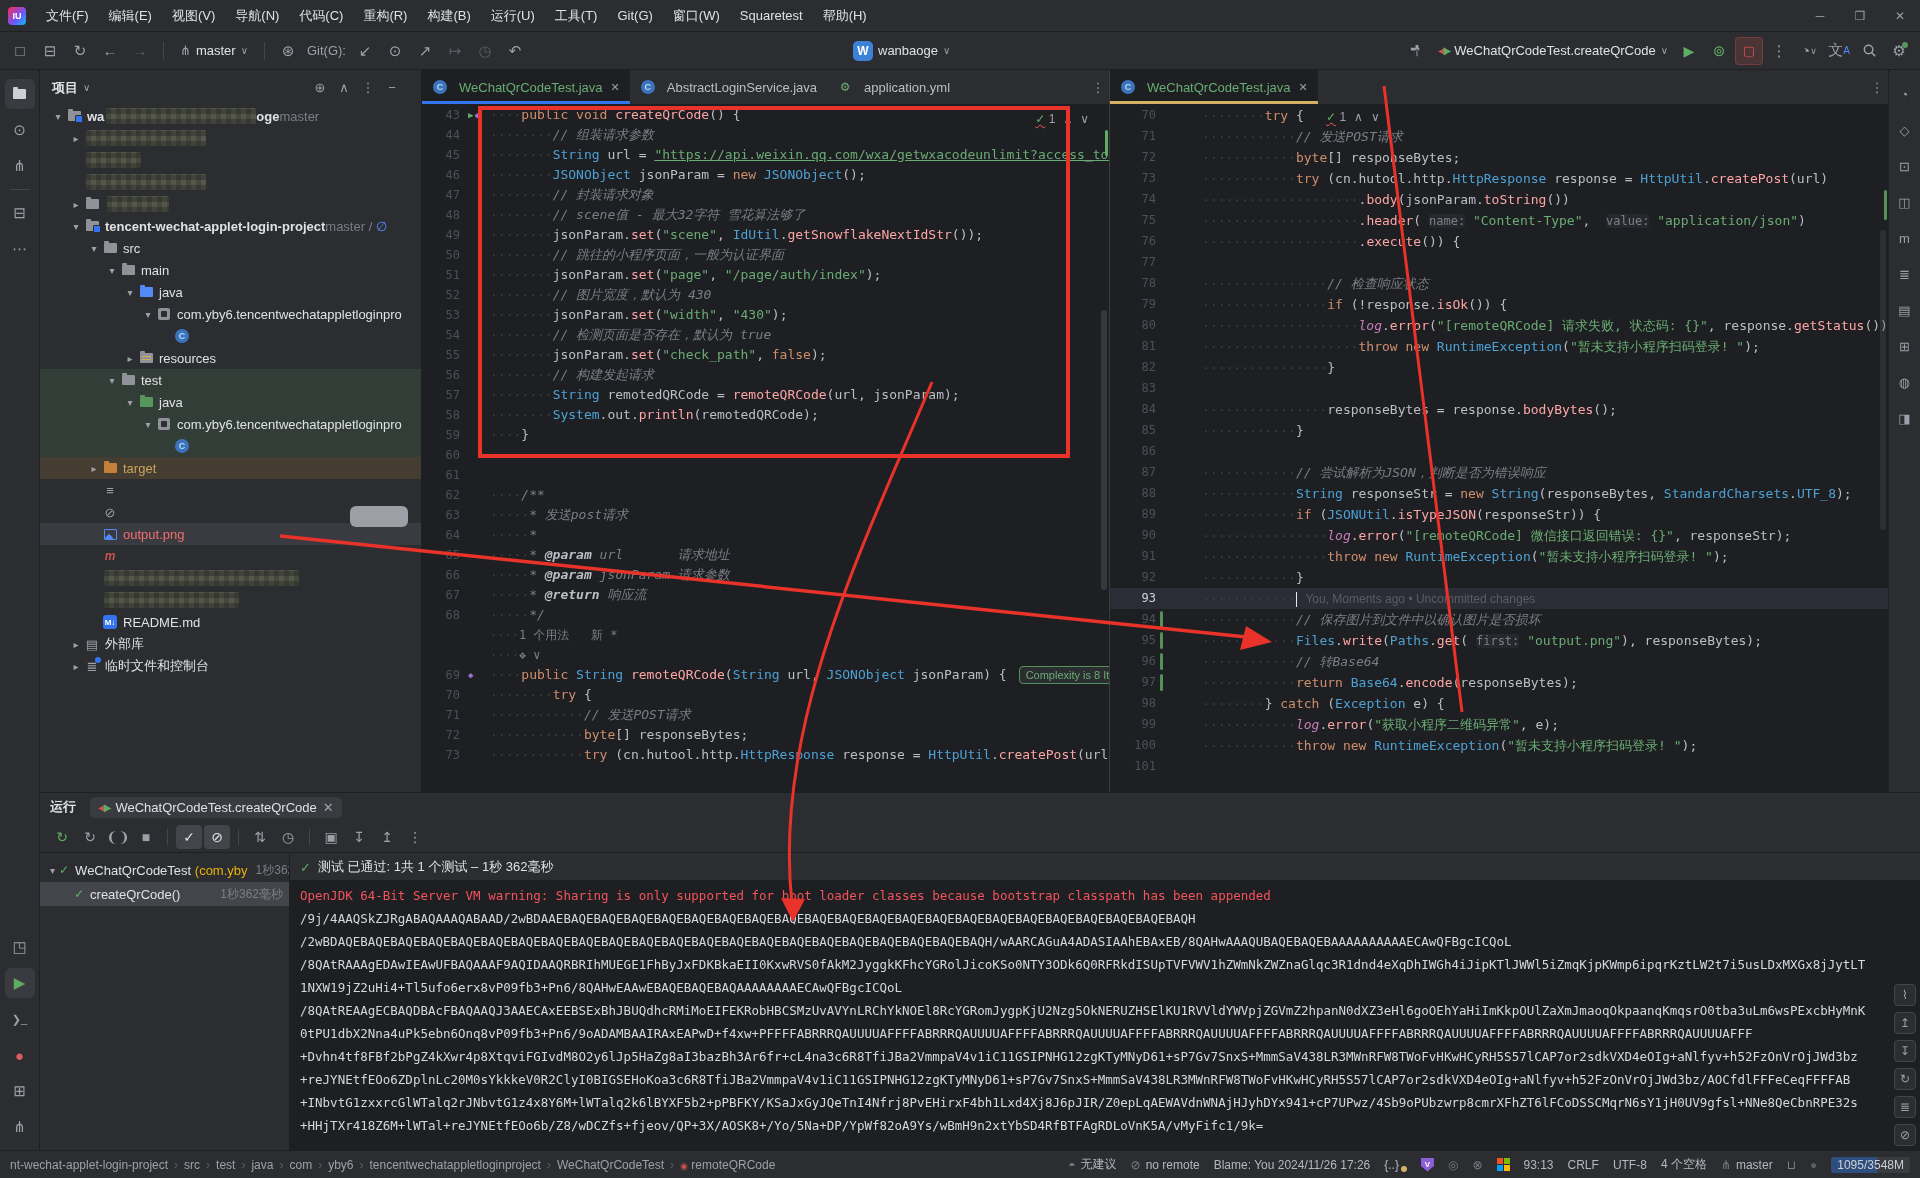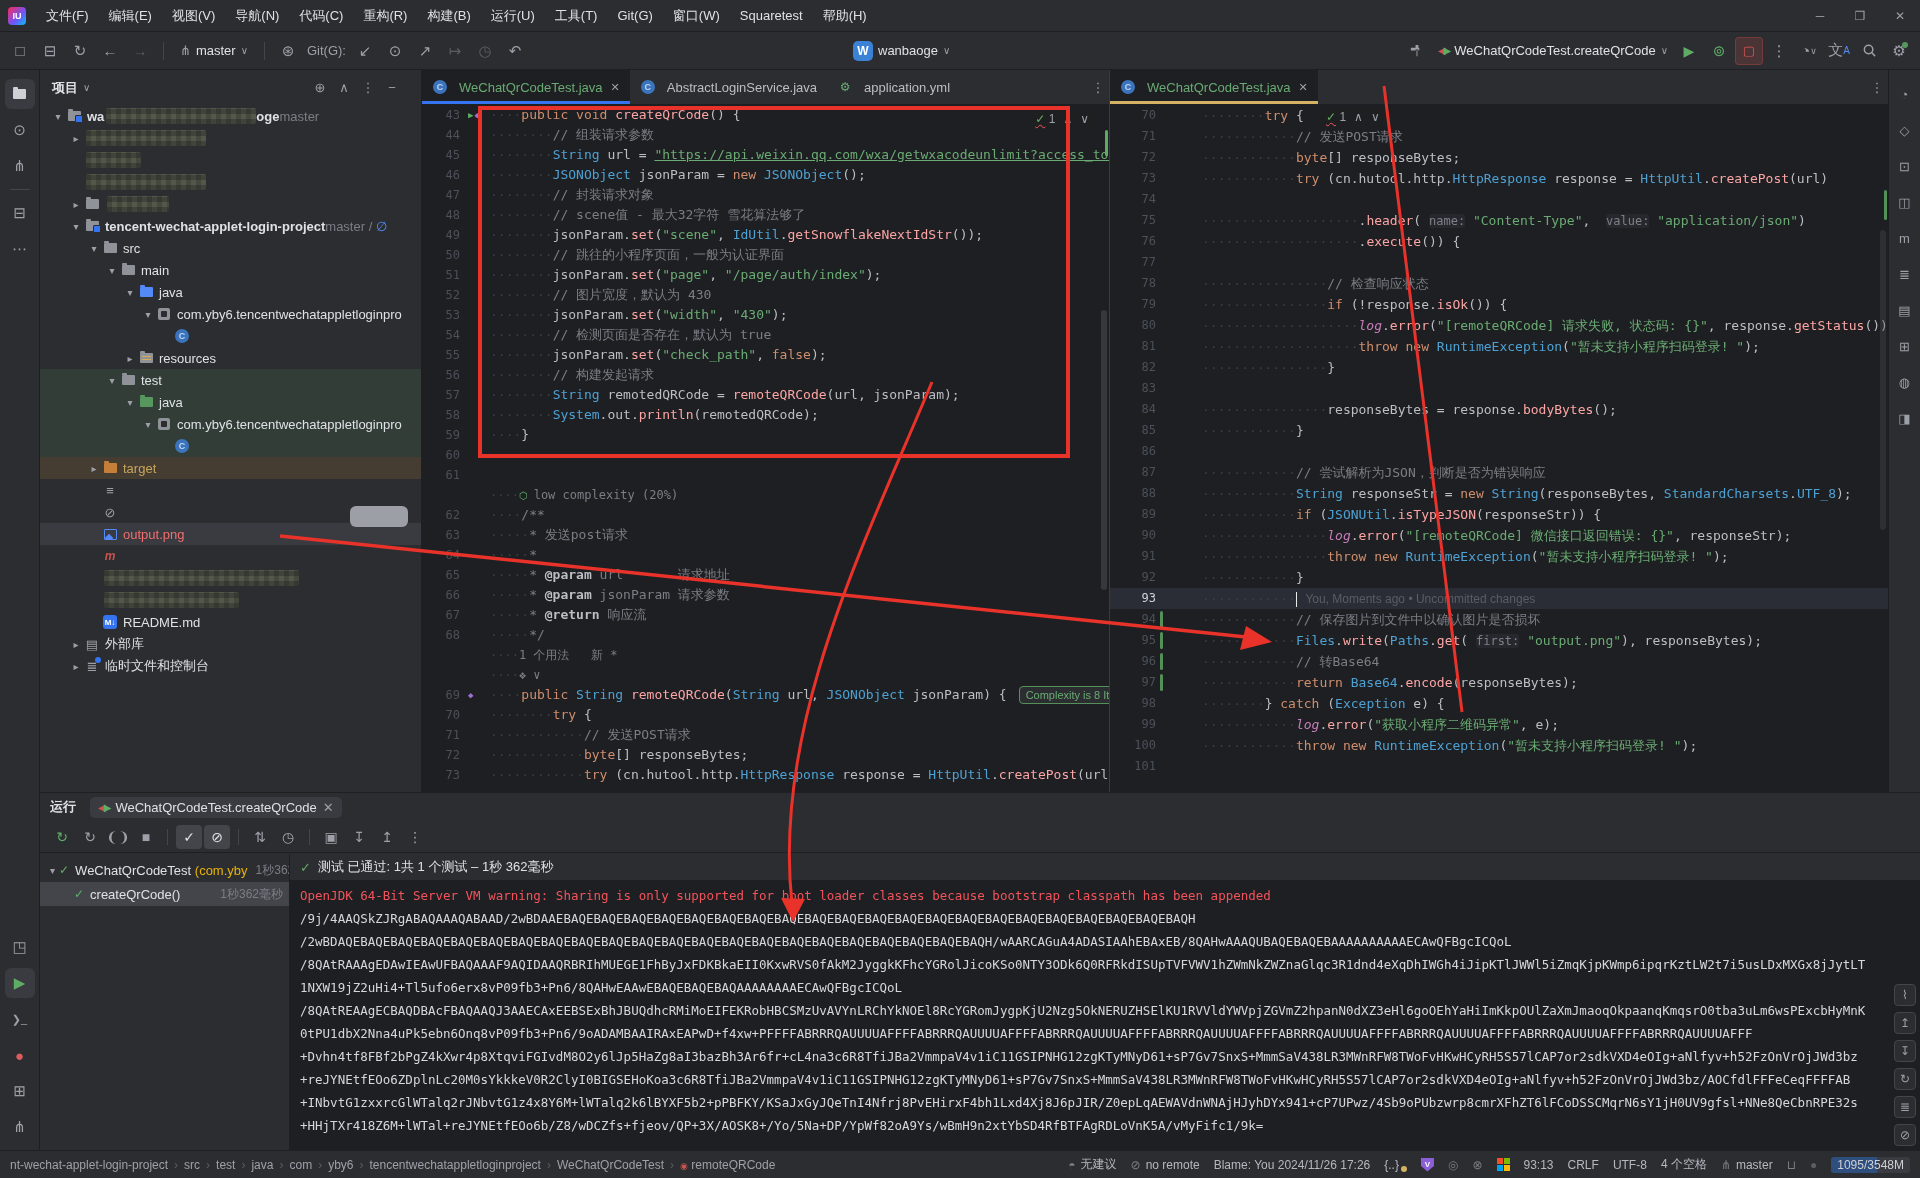--- a/index.html
+++ b/index.html
@@ -112,21 +112,21 @@
   .cl-row.current { background:#2A2D36; }
   .gut { flex:none; text-align:right; color:#4B5059; font-size:12px; user-select:none; position:relative; }
   #ed-left  .gut { width:46px; padding-right:8px; }
   #ed-right .gut { width:56px; padding-right:10px; }
   .current .gut { color:#D1D3DA; }
   .gicons { flex:none; width:22px; position:relative; font-size:9px; display:flex; align-items:center; gap:1px; }
   #ed-right .gicons { width:36px; }
   .chbar { position:absolute; left:-6px; top:2px; bottom:2px; width:3px; background:#549159; border-radius:2px; }
   .code { flex:1; color:#BCBEC4; overflow:hidden; }
   .ws { color:#3A3D42; letter-spacing:0; }
-  .kw { color:#CF8E6D; } .st { color:#6AAB73; } .cm { color:#7A7E85; }
+  .kw { color:#CF8E6D; } .st { color:#6AAB73; } .cm { color:#7A7E85;font-style:italic; }
   .cl { color:#4EA1D3; } .mt { color:#fca5a5; } .fld { color:#C77DBB; font-style:italic; }
   .lk { text-decoration:underline; }
   .inl { color:#7E8087; background:#26282E; border-radius:3px; font-size:12px; }
   .dt { color:#BCBEC4; font-weight:bold; }
   .inlay-row { color:#7A7E85; font-size:12px; }
   .inlay-row .vic { color:#5FAD65; font-size:10px; }
   .chip { display:inline-block; margin-left:12px; padding:0 6px; border:1px solid #549159; border-radius:4px;
           background:#2B2D30; color:#6AAB73; font-size:11px; line-height:16px; font-family:"Liberation Sans",sans-serif; }
   .caret { display:inline-block; width:1.5px; height:15px; background:#E8E9EB; vertical-align:middle; margin-right:8px; }
   .linenote { color:#5A5D63; font-size:12px; font-family:"Liberation Sans",sans-serif; }
@@ -502,21 +502,20 @@
         <div class="cl-row"><span class="gut">52</span><span class="gicons"></span><span class="code"><span class="ws">········</span><span class="cm">// 图片宽度，默认为 430</span></span></div>
         <div class="cl-row"><span class="gut">53</span><span class="gicons"></span><span class="code"><span class="ws">········</span>jsonParam.<span class="mt">set</span>(<span class="st">"width"</span>, <span class="st">"430"</span>);</span></div>
         <div class="cl-row"><span class="gut">54</span><span class="gicons"></span><span class="code"><span class="ws">········</span><span class="cm">// 检测页面是否存在，默认为 true</span></span></div>
         <div class="cl-row"><span class="gut">55</span><span class="gicons"></span><span class="code"><span class="ws">········</span>jsonParam.<span class="mt">set</span>(<span class="st">"check_path"</span>, <span class="kw">false</span>);</span></div>
         <div class="cl-row"><span class="gut">56</span><span class="gicons"></span><span class="code"><span class="ws">········</span><span class="cm">// 构建发起请求</span></span></div>
         <div class="cl-row"><span class="gut">57</span><span class="gicons"></span><span class="code"><span class="ws">········</span><span class="cl">String</span> remotedQRCode = <span class="mt">remoteQRCode</span>(url, jsonParam);</span></div>
         <div class="cl-row"><span class="gut">58</span><span class="gicons"></span><span class="code"><span class="ws">········</span><span class="cl">System</span>.out.<span class="mt">println</span>(remotedQRCode);</span></div>
         <div class="cl-row"><span class="gut">59</span><span class="gicons"></span><span class="code"><span class="ws">····</span>}</span></div>
         <div class="cl-row"><span class="gut">60</span><span class="gicons"></span><span class="code"></span></div>
         <div class="cl-row"><span class="gut">61</span><span class="gicons"></span><span class="code"></span></div>
-        <div class="cl-row"><span class="gut"></span><span class="gicons"></span><span class="code inlay-row"><span class="ws">····</span><span class="vic">⬡ </span>low complexity (20%)</span></div>
         <div class="cl-row"><span class="gut">62</span><span class="gicons"></span><span class="code"><span class="ws">····</span><span class="cm">/**</span></span></div>
         <div class="cl-row"><span class="gut">63</span><span class="gicons"></span><span class="code"><span class="ws">·····</span><span class="cm">* 发送post请求</span></span></div>
         <div class="cl-row"><span class="gut">64</span><span class="gicons"></span><span class="code"><span class="ws">·····</span><span class="cm">*</span></span></div>
         <div class="cl-row"><span class="gut">65</span><span class="gicons"></span><span class="code"><span class="ws">·····</span><span class="cm">* <span class="dt">@param</span> url       请求地址</span></span></div>
         <div class="cl-row"><span class="gut">66</span><span class="gicons"></span><span class="code"><span class="ws">·····</span><span class="cm">* <span class="dt">@param</span> jsonParam 请求参数</span></span></div>
         <div class="cl-row"><span class="gut">67</span><span class="gicons"></span><span class="code"><span class="ws">·····</span><span class="cm">* <span class="dt">@return</span> 响应流</span></span></div>
         <div class="cl-row"><span class="gut">68</span><span class="gicons"></span><span class="code"><span class="ws">·····</span><span class="cm">*/</span></span></div>
         <div class="cl-row"><span class="gut"></span><span class="gicons"></span><span class="code inlay-row"><span class="ws">····</span>1 个用法   新 *</span></div>
         <div class="cl-row"><span class="gut"></span><span class="gicons"></span><span class="code inlay-row"><span class="ws">····</span>❖ ∨</span></div>
         <div class="cl-row"><span class="gut">69</span><span class="gicons"><span style="color:#9C6FD0">◆</span></span><span class="code"><span class="ws">····</span><span class="kw">public</span> <span class="cl">String</span> <span class="mt">remoteQRCode</span>(<span class="cl">String</span> url, <span class="cl">JSONObject</span> jsonParam) {<span class="chip">Complexity is 8 It's time to do</span></span></div>
@@ -543,21 +542,21 @@
     <div class="insp-widget" style="left:210px; top:38px">
       <span><span class="ok">✓</span> <span>1</span></span>
       <span>∧</span>
       <span>∨</span>
     </div>
     <div class="code-area" id="code-right">
         <div class="cl-row"><span class="gut">70</span><span class="gicons"></span><span class="code"><span class="ws">········</span><span class="kw">try</span> {</span></div>
         <div class="cl-row"><span class="gut">71</span><span class="gicons"></span><span class="code"><span class="ws">············</span><span class="cm">// 发送POST请求</span></span></div>
         <div class="cl-row"><span class="gut">72</span><span class="gicons"></span><span class="code"><span class="ws">············</span><span class="kw">byte</span>[] responseBytes;</span></div>
         <div class="cl-row"><span class="gut">73</span><span class="gicons"></span><span class="code"><span class="ws">············</span><span class="kw">try</span> (cn.hutool.http.<span class="cl">HttpResponse</span> response = <span class="cl">HttpUtil</span>.<span class="mt">createPost</span>(url)</span></div>
-        <div class="cl-row"><span class="gut">74</span><span class="gicons"></span></div>
+        <div class="cl-row"><span class="gut">74</span><span class="gicons"></span><span class="code"><span class="ws">····················</span>.<span class="mt">body</span>(jsonParam.<span class="mt">toString</span>())</span></div>
         <div class="cl-row"><span class="gut">75</span><span class="gicons"></span><span class="code"><span class="ws">····················</span>.<span class="mt">header</span>( <span class="inl">name:</span> <span class="st">"Content-Type"</span>,  <span class="inl">value:</span> <span class="st">"application/json"</span>)</span></div>
         <div class="cl-row"><span class="gut">76</span><span class="gicons"></span><span class="code"><span class="ws">····················</span>.<span class="mt">execute</span>()) {</span></div>
         <div class="cl-row"><span class="gut">77</span><span class="gicons"></span><span class="code"></span></div>
         <div class="cl-row"><span class="gut">78</span><span class="gicons"></span><span class="code"><span class="ws">················</span><span class="cm">// 检查响应状态</span></span></div>
         <div class="cl-row"><span class="gut">79</span><span class="gicons"></span><span class="code"><span class="ws">················</span><span class="kw">if</span> (!response.<span class="mt">isOk</span>()) {</span></div>
         <div class="cl-row"><span class="gut">80</span><span class="gicons"></span><span class="code"><span class="ws">····················</span><span class="fld">log</span>.<span class="mt">error</span>(<span class="st">"[remoteQRCode] 请求失败, 状态码: {}"</span>, response.<span class="mt">getStatus</span>());</span></div>
         <div class="cl-row"><span class="gut">81</span><span class="gicons"></span><span class="code"><span class="ws">····················</span><span class="kw">throw</span> <span class="kw">new</span> <span class="cl">RuntimeException</span>(<span class="st">"暂未支持小程序扫码登录! "</span>);</span></div>
         <div class="cl-row"><span class="gut">82</span><span class="gicons"></span><span class="code"><span class="ws">················</span>}</span></div>
         <div class="cl-row"><span class="gut">83</span><span class="gicons"></span><span class="code"></span></div>
         <div class="cl-row"><span class="gut">84</span><span class="gicons"></span><span class="code"><span class="ws">················</span>responseBytes = response.<span class="mt">bodyBytes</span>();</span></div>

